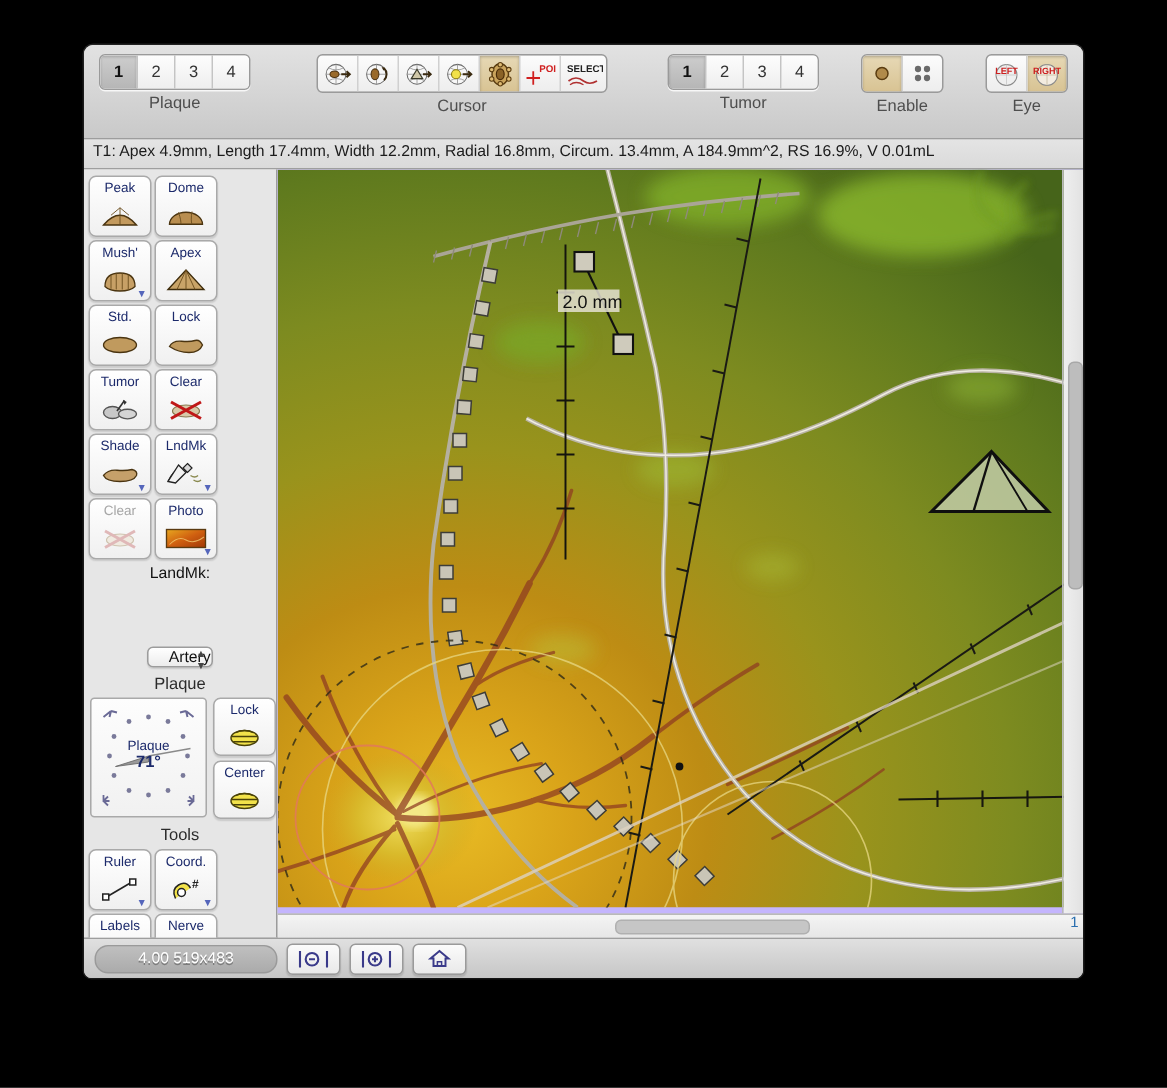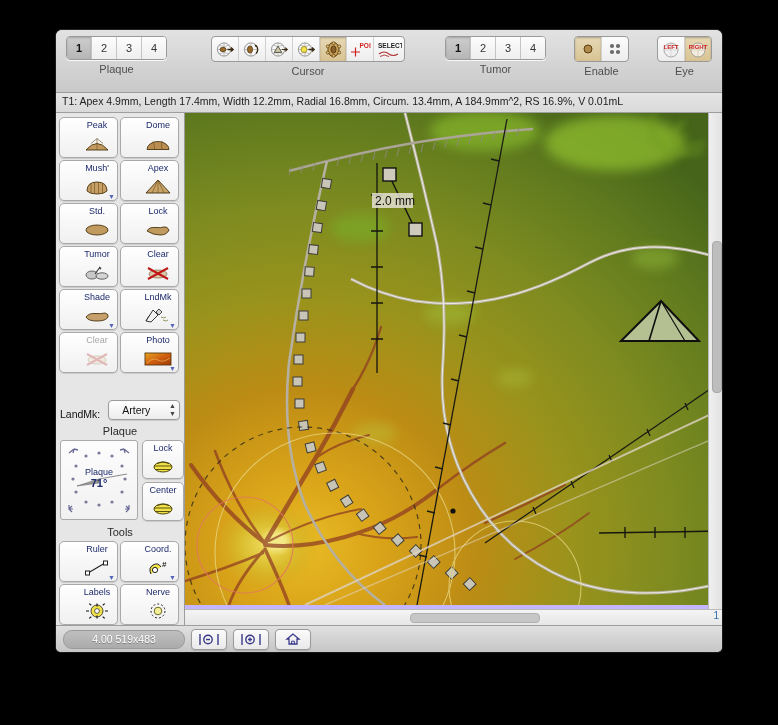--- a/index.html
+++ b/index.html
@@ -59,29 +59,29 @@
   .body{flex:1;display:flex;min-height:0;background:#d4d4d4;}
 
   
   .palette{width:128px;flex:none;background:#e6e6e6;
     border-right:1px solid #9b9b9b;padding:4px 0 0 0;overflow:hidden;}
   .grid3{display:flex;flex-wrap:wrap;gap:2px;padding:0 3px;}
   .tbtn{width:40px;height:39px;border:1px solid #a9a9a9;border-radius:5px;
     background:linear-gradient(#ffffff,#f0f0f0);
     display:flex;flex-direction:column;align-items:center;
     justify-content:flex-start;position:relative;
-    box-shadow:0 1px 1px rgba(0,0,0,.12);overflow:hidden;padding-left:17px;}
+    box-shadow:0 1px 1px rgba(0,0,0,.12);overflow:hidden;}
   .tbtn .lbl{font-size:9px;color:#1c2a6b;margin-top:2px;line-height:10px;
     white-space:nowrap;}
   .tbtn.dim .lbl{color:#a6a6a6;}
   .tbtn .gly{flex:1;display:flex;align-items:center;justify-content:center;}
   .tbtn .caret{position:absolute;right:2px;bottom:0px;font-size:7px;color:#5566bb;}
 
   .secttl{text-align:center;font-size:11px;color:#2b2b2b;margin:5px 0 3px;}
-  .rowline{display:flex;align-items:flex-end;gap:8px;padding:3px 4px 0;}
+  .rowline{display:flex;align-items:center;gap:19px;padding:3px 4px 0;flex-direction:column;}
   .rowline .lk{font-size:10.5px;color:#111;}
   .selectbox{flex:1;height:18px;border:1px solid #9c9c9c;border-radius:4px;
     background:linear-gradient(#ffffff,#ececec);position:relative;
     font-size:10.5px;color:#111;display:flex;align-items:center;
     padding-left:13px;box-shadow:0 1px 1px rgba(0,0,0,.12);margin-top:24px;}
   .selectbox .stepper{position:absolute;right:3px;top:1px;
     font-size:7px;line-height:8px;color:#444;text-align:center;}
 
   
   .dialwrap{display:flex;gap:4px;padding:0 4px;align-items:flex-start;}

